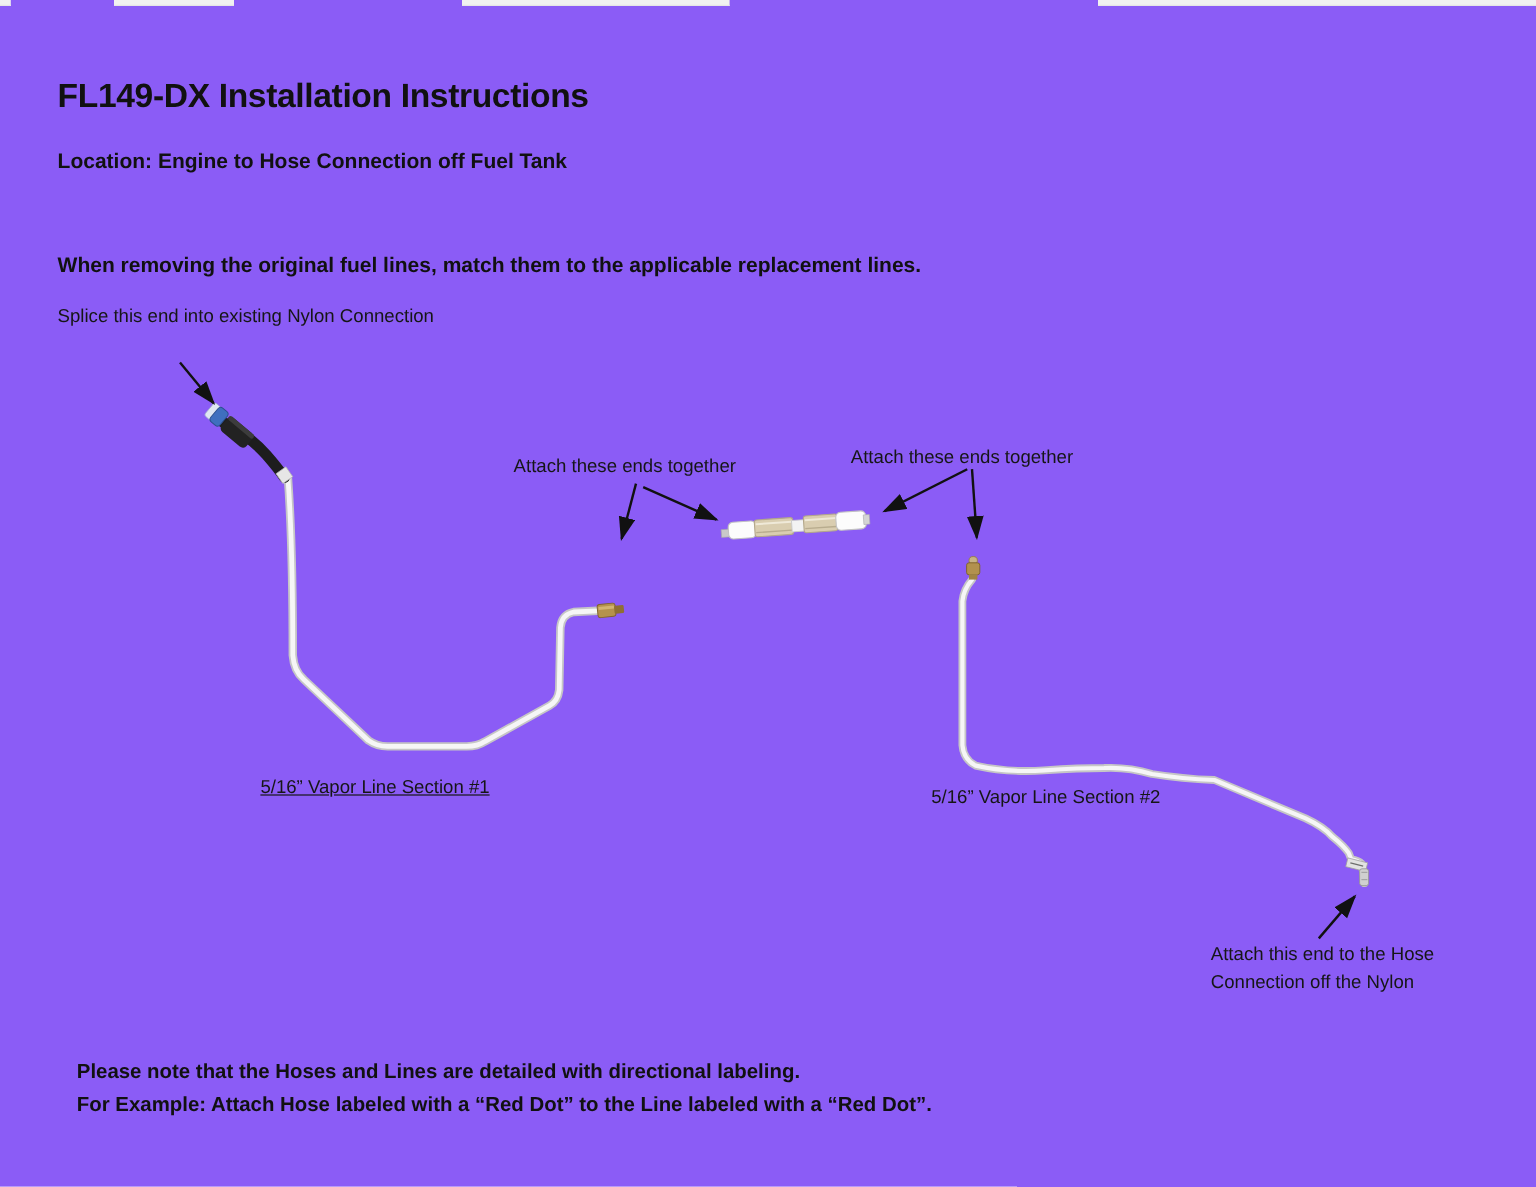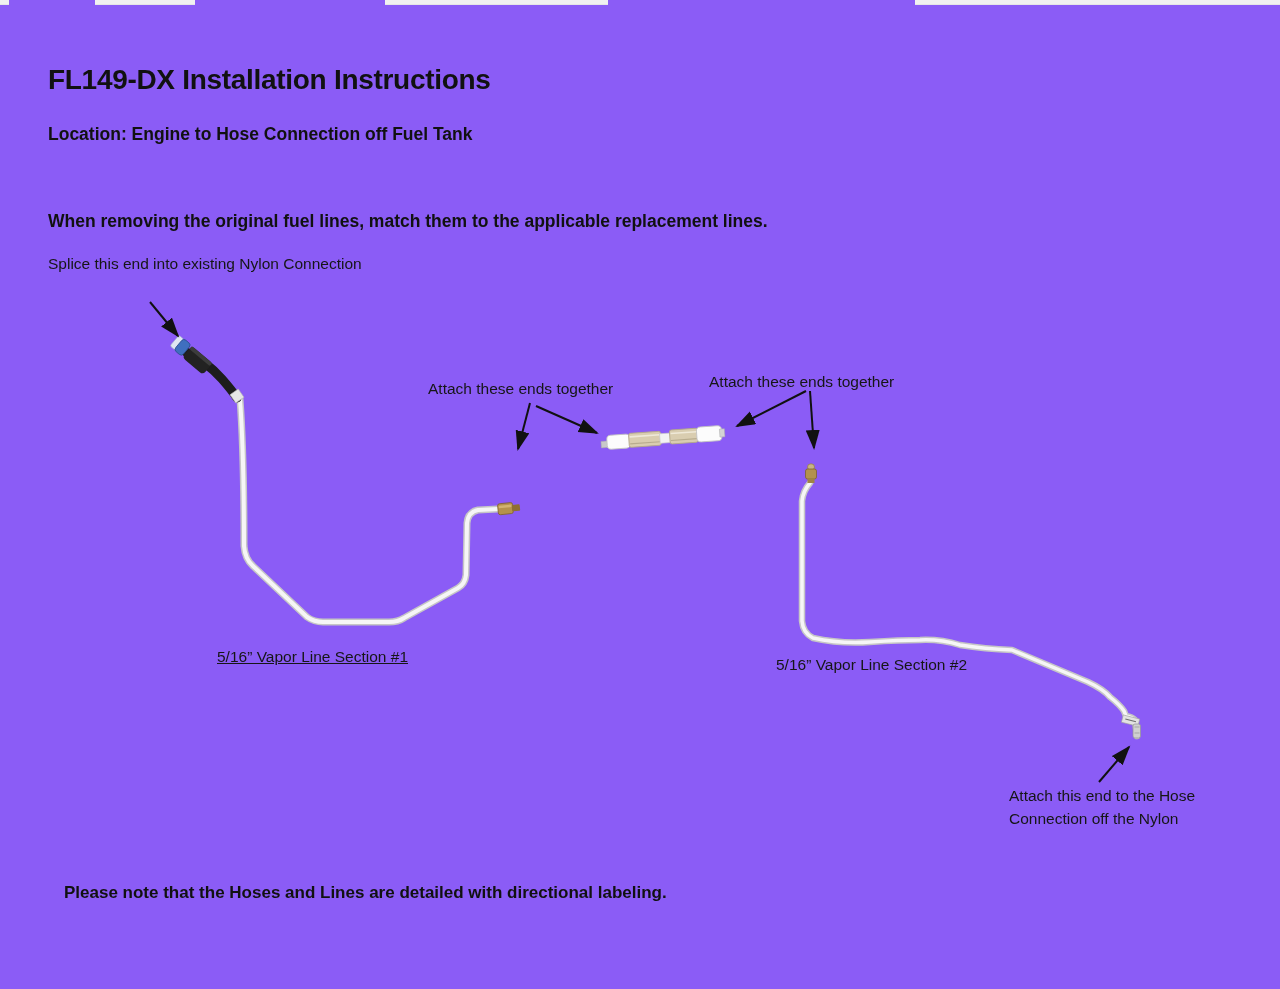--- a/index.html
+++ b/index.html
@@ -142,15 +142,16 @@
 
   <div class="ann" style="left:776px;top:653px;">5/16” Vapor Line Section #2</div>
 
   <div class="ann" style="left:993px;top:784px;margin-left:16px;">
     <div>Attach this end to the Hose</div>
     <div>Connection off the Nylon</div>
   </div>
 
   <div class="footer">
     <div>Please note that the Hoses and Lines are detailed with directional labeling.</div>
+    <div>For Example: Attach Hose labeled with a “Red Dot” to the Line labeled with a “Red Dot”.</div>
   </div>
 
 </div>
 
 </body></html>

